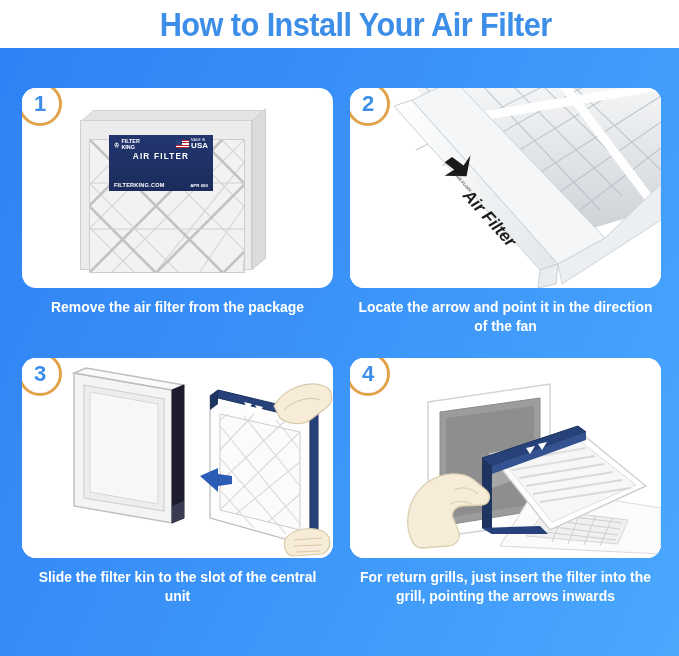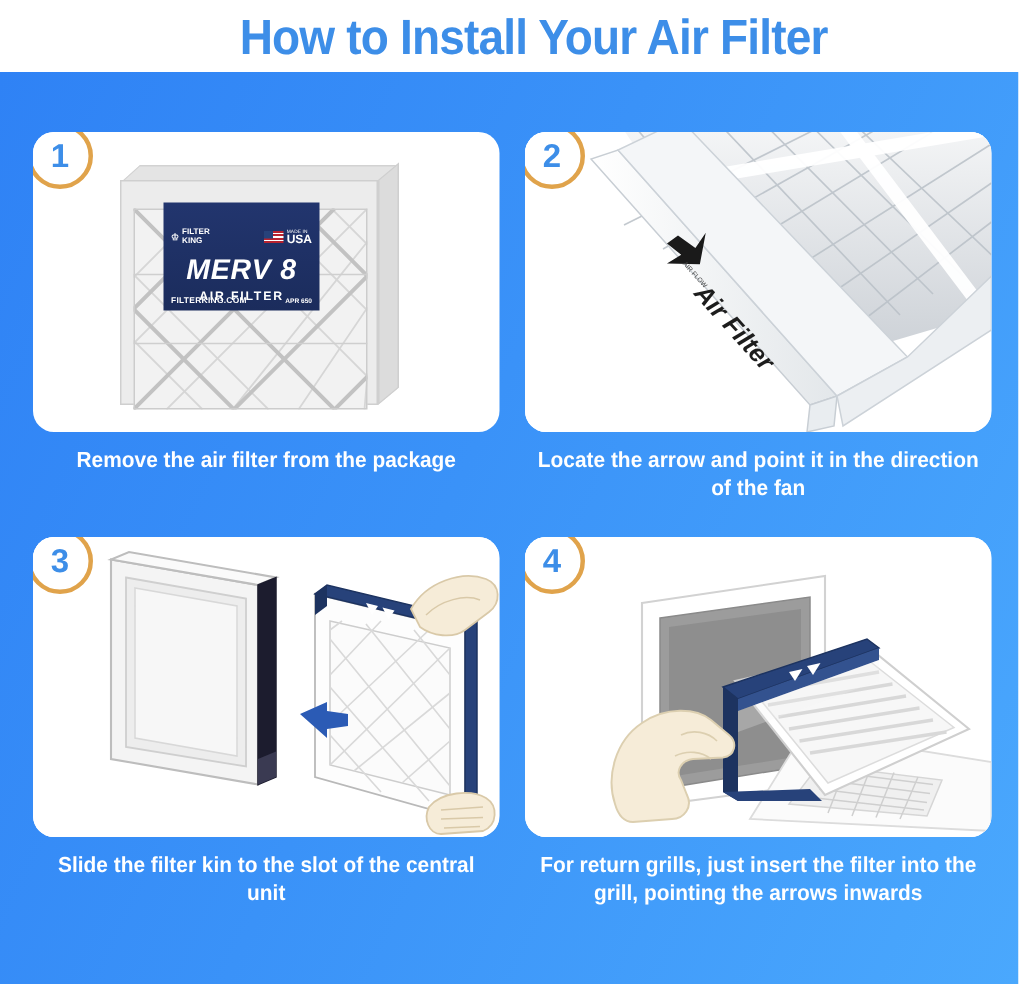--- a/index.html
+++ b/index.html
@@ -102,25 +102,25 @@
     position: absolute; left: 172px; top: 10px;
     width: 14px; height: 150px;
     background: #dcdcdc;
     transform: skewY(-40deg);
     transform-origin: top left;
     border: 1px solid #cfcfcf;
   }
   .f1-mesh { position: absolute; left: 8px; top: 18px; width: 156px; height: 134px; }
   .f1-label {
     position: absolute; left: 28px; top: 14px;
-    width: 104px; height: 72px;
+    width: 104px; height: 56px;
     background: linear-gradient(180deg,#22356e 0%, #1b2c5c 100%);
     color: #ffffff;
     z-index: 3;
-    padding: 17px 5px;
+    padding: 3px 5px;
   }
   .f1-lbl-top { display: flex; align-items: center; justify-content: space-between; height: 13px; }
   .f1-brand {
     display: flex; align-items: center; gap: 2px;
     font-size: 5.4px; font-weight: bold; line-height: 1.05;
     color: #ffffff;
   }
   .f1-crown { font-size: 6px; line-height: 1; }
   .f1-usa { display: flex; align-items: center; gap: 2px; }
   .f1-flag {
@@ -197,21 +197,20 @@
                     </span>
                   </div>
                   <div class="f1-usa">
                     <span class="f1-flag"></span>
                     <span class="f1-usa-txt">
                       <span class="f1-madein">MADE IN</span>
                       <span class="f1-usa-big">USA</span>
                     </span>
                   </div>
                 </div>
-                <div class="f1-merv">MERV 8</div>
                 <div class="f1-af">AIR FILTER</div>
                 <div class="f1-lbl-bot">
                   <span class="f1-site">FILTERKING.COM</span>
                   <span class="f1-apr">APR 650</span>
                 </div>
               </div>
             </div>
           </div>
         </div>
       </div>

